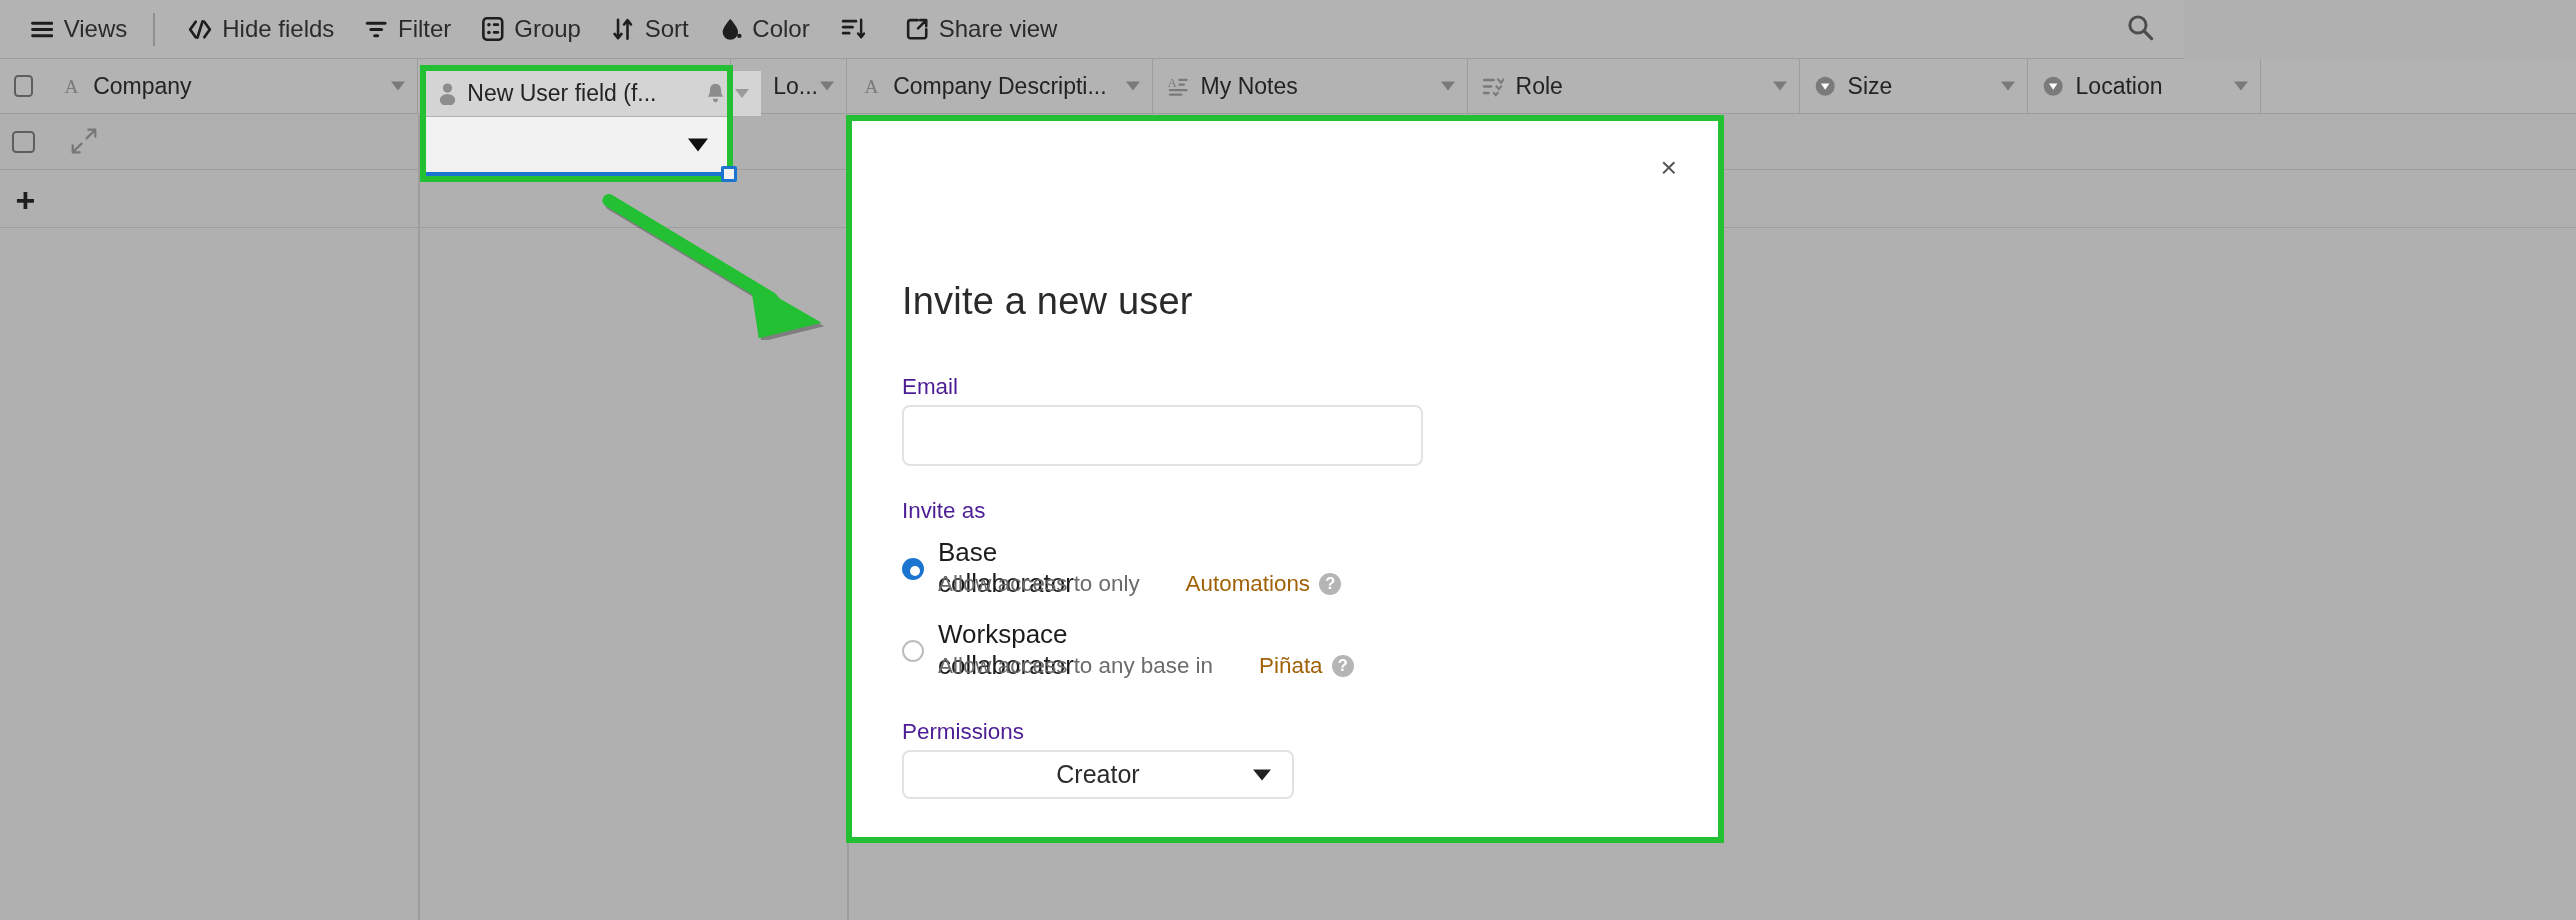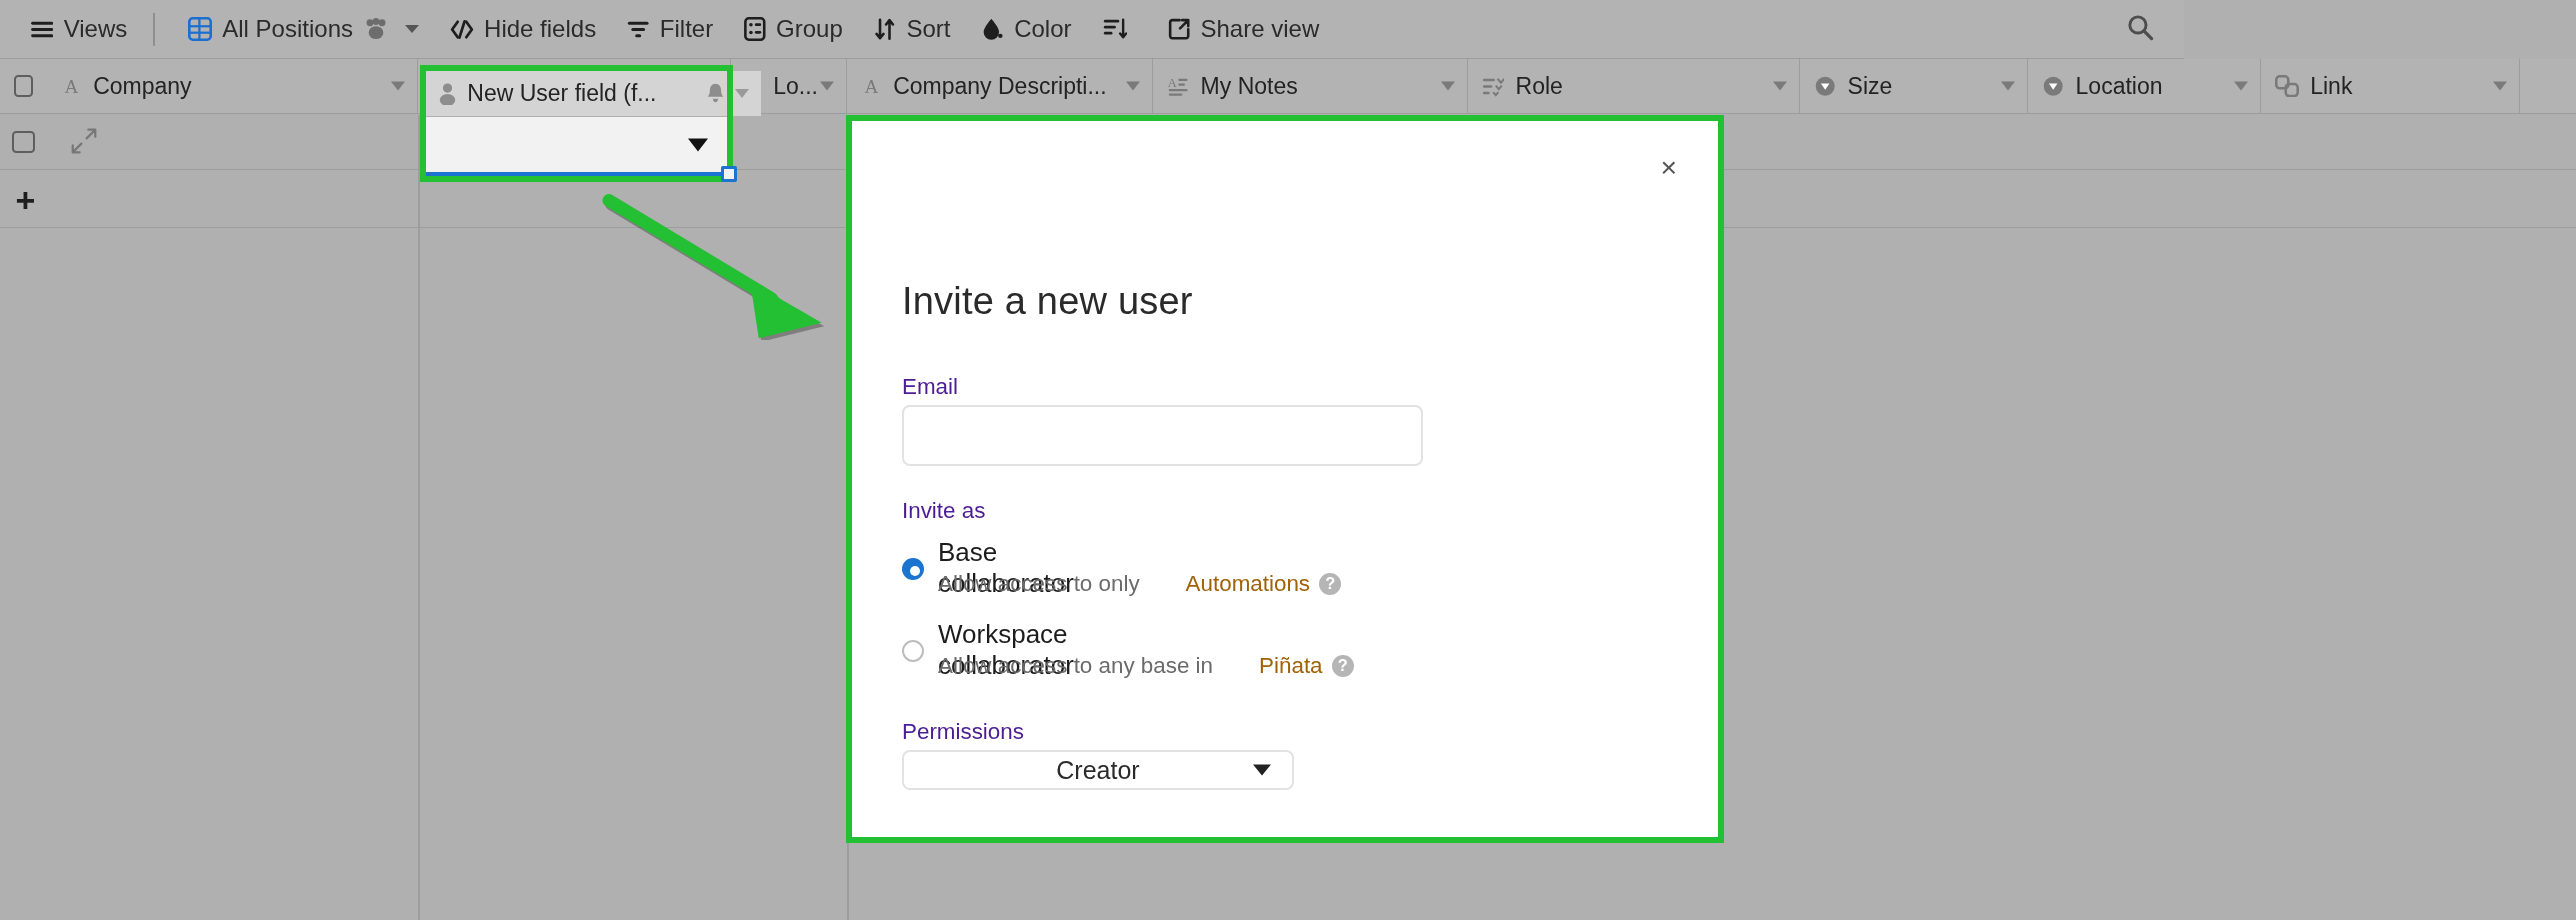--- a/index.html
+++ b/index.html
@@ -161,21 +161,21 @@
   .radio-sub b { font-weight: normal; color: #a16207; margin-left: 37px; }
   .qmark {
     display: inline-flex; align-items: center; justify-content: center;
     width: 22.4px; height: 22.4px; border-radius: 50%;
     background: #b5b5b5; color: #fff; font-size: 16.4px; font-weight: bold;
     cursor: pointer; flex: 0 0 auto;
   }
 
   .perm-label { position: absolute; left: 50px; top: 598px; }
   .perm-select {
-    position: absolute; left: 50px; top: 629px; width: 392px; height: 40px;
+    position: absolute; left: 50px; top: 629px; width: 392px; height: 49px;
     border: 2.6px solid #e2e2e2; border-radius: 7.8px; background: #fff;
     display: flex; align-items: center; justify-content: center;
     font-size: 25px; color: #2b2b2b; cursor: pointer;
   }
   .perm-select .dd {
     position: absolute; right: 21px; top: 50%; transform: translateY(-50%);
     width: 0; height: 0; border-left: 9.5px solid transparent;
     border-right: 9.5px solid transparent; border-top: 11.2px solid #222;
   }
 
@@ -204,40 +204,20 @@
           <rect x="0" y="1" width="26" height="3.4" rx="1.7" fill="#1e1e1e"></rect>
           <rect x="0" y="8.3" width="26" height="3.4" rx="1.7" fill="#1e1e1e"></rect>
           <rect x="0" y="15.6" width="26" height="3.4" rx="1.7" fill="#1e1e1e"></rect>
         </svg>
       </span>
       <span>Views</span>
     </div>
 
     <div class="tb-sep"></div>
 
-    <div class="tb-item">
-      <span class="ico">
-        <svg width="24" height="24" viewBox="0 0 28 28">
-          <rect x="1.5" y="1.5" width="25" height="25" rx="4" fill="none" stroke="#1b6fd0" stroke-width="3"></rect>
-          <rect x="1.5" y="9.5" width="25" height="2.6" fill="#1b6fd0"></rect>
-          <rect x="1.5" y="17" width="25" height="2.6" fill="#1b6fd0"></rect>
-          <rect x="12" y="1.5" width="2.6" height="25" fill="#1b6fd0"></rect>
-        </svg>
-      </span>
-      <span>All Positions</span>
-      <span class="ico">
-        <svg width="26" height="22.4" viewBox="0 0 30 26">
-          <circle cx="8" cy="5.5" r="4" fill="#6d6d6d"></circle>
-          <circle cx="15" cy="4" r="4" fill="#6d6d6d"></circle>
-          <circle cx="22" cy="5.5" r="4" fill="#6d6d6d"></circle>
-          <ellipse cx="15" cy="17" rx="8.5" ry="7.5" fill="#6d6d6d"></ellipse>
-        </svg>
-      </span>
-      <span class="tb-caret"></span>
-    </div>
 
     <div class="tb-item">
       <span class="ico">
         <svg width="24" height="21" viewBox="0 0 28 24">
           <path d="M9 3 L2.5 12 L9 21" fill="none" stroke="#1e1e1e" stroke-width="3.2" stroke-linecap="round" stroke-linejoin="round"></path>
           <path d="M19 3 L25.5 12 L19 21" fill="none" stroke="#1e1e1e" stroke-width="3.2" stroke-linecap="round" stroke-linejoin="round"></path>
           <path d="M17 2.5 L11 21.5" stroke="#1e1e1e" stroke-width="3.2" stroke-linecap="round"></path>
         </svg>
       </span>
       <span>Hide fields</span>
@@ -402,30 +382,20 @@
       <span class="ico">
         <svg width="22.4" height="22.4" viewBox="0 0 26 26">
           <circle cx="13" cy="13" r="11" fill="#7a7a7a"></circle>
           <path d="M8 10 L18 10 L13 17 Z" fill="#ffffff"></path>
         </svg>
       </span>
       <span>Location</span>
       <span class="hcaret"></span>
     </div>
 
-    <div class="hcell" style="width:259px">
-      <span class="ico">
-        <svg width="24" height="22.4" viewBox="0 0 28 26">
-          <rect x="1.5" y="1.5" width="14" height="14" rx="4" fill="none" stroke="#7a7a7a" stroke-width="3"></rect>
-          <rect x="12.5" y="10.5" width="14" height="14" rx="4" fill="none" stroke="#7a7a7a" stroke-width="3"></rect>
-        </svg>
-      </span>
-      <span>Link</span>
-      <span class="hcaret"></span>
-    </div>
   </div>
 
   <div class="rowsarea">
 
     <div class="vline" style="left:418px; height:806px;"></div>
     <div class="vline" style="left:731px; height:59px;"></div>
     <div class="vline" style="left:847px; height:806px;"></div>
 
     <div class="datarow" style="top:0;">
       <div class="rowcheck">

